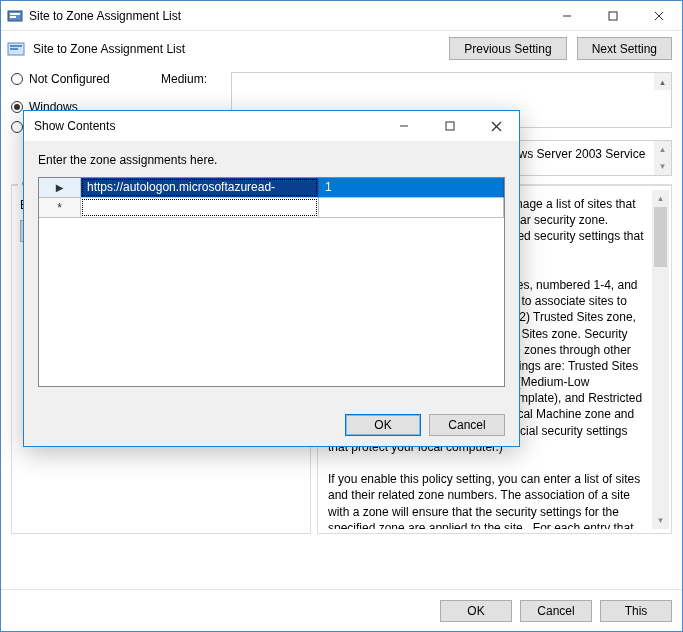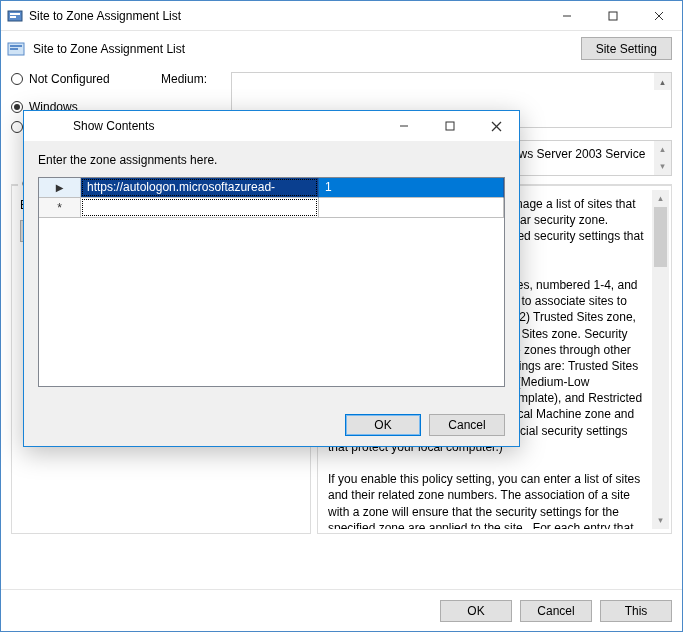--- a/index.html
+++ b/index.html
@@ -46,21 +46,21 @@
   .help-thumb { position:absolute; left:2px; right:2px; top:17px; height:60px; background:#cdcdcd; }
   .help-sc-up,.help-sc-dn { height:17px; text-align:center; font-size:9px; color:#888; line-height:17px;}
   .help-sc-dn { position:absolute; bottom:0; left:0; right:0;}
 
   .mw-footer { position:absolute; bottom:0; left:0; right:0; height:42px; border-top:1px solid #e5e5e5; display:flex; justify-content:flex-end; align-items:center; padding-right:10px; gap:8px; }
   .f-btn { width:72px; height:22px; border:1px solid #adadad; background:#e1e1e1; text-align:center; }
 
   
   .dialog { position:absolute; left:23px; top:110px; width:497px; height:337px; background:#fff; border:1px solid #1883d7; box-shadow:0 6px 24px rgba(0,0,0,.25); z-index:50; }
   .dlg-title { height:30px; background:#fff; display:flex; align-items:center; padding-left:10px; }
-  .dlg-title-text { flex:1;margin-left:39px; }
+  .dlg-title-text { flex:1; }
   .dlg-winbtns { display:flex; }
   .dlg-winbtn { width:46px; height:30px; display:flex; align-items:center; justify-content:center; color:#333; }
   .dlg-body { background:#f0f0f0; padding:12px 14px 0 14px; height:calc(100% - 30px); position:relative; }
   .dlg-instr { margin-bottom:10px; }
   .grid { border:1px solid #828790; background:#fff; height:210px; }
   .grid-head { display:flex; height:20px; background:#fff; }
   .gh-rowhdr { width:42px; border-right:1px solid #c0c0c0; border-bottom:1px solid #c0c0c0; background:#f6f6f6; }
   .gh-col { border-right:1px solid #c0c0c0; border-bottom:1px solid #c0c0c0; padding:2px 6px; background:#fff; }
   .gh-name { width:238px; }
   .gh-val { flex:1; }
@@ -114,21 +114,22 @@
 
   <div class="mw-header">
     <span class="mw-header-icon">
       <svg width="18" height="18">
           <rect x="1" y="3" width="16" height="12" fill="#cfe3f6" stroke="#5b8bc9"></rect>
           <rect x="3" y="5" width="12" height="2" fill="#5b8bc9"></rect>
           <rect x="3" y="8" width="8" height="2" fill="#5b8bc9"></rect>
         </svg>
     </span>
     <span class="mw-header-title">Site to Zone Assignment List</span>
-    <button class="hdr-btn">Site Setting</button>
+    <button class="hdr-btn">Previous Setting</button>
+    <button class="hdr-btn">Next Setting</button>
   </div>
 
   <div class="mw-body">
     <div class="radio-row">
       <div class="radio">
         <span class="radio-ind"></span>
         <span class="label">Not Configured</span>
       </div>
       <span class="label" style="width:70px">Medium:</span>
       <div class="comment-box">

